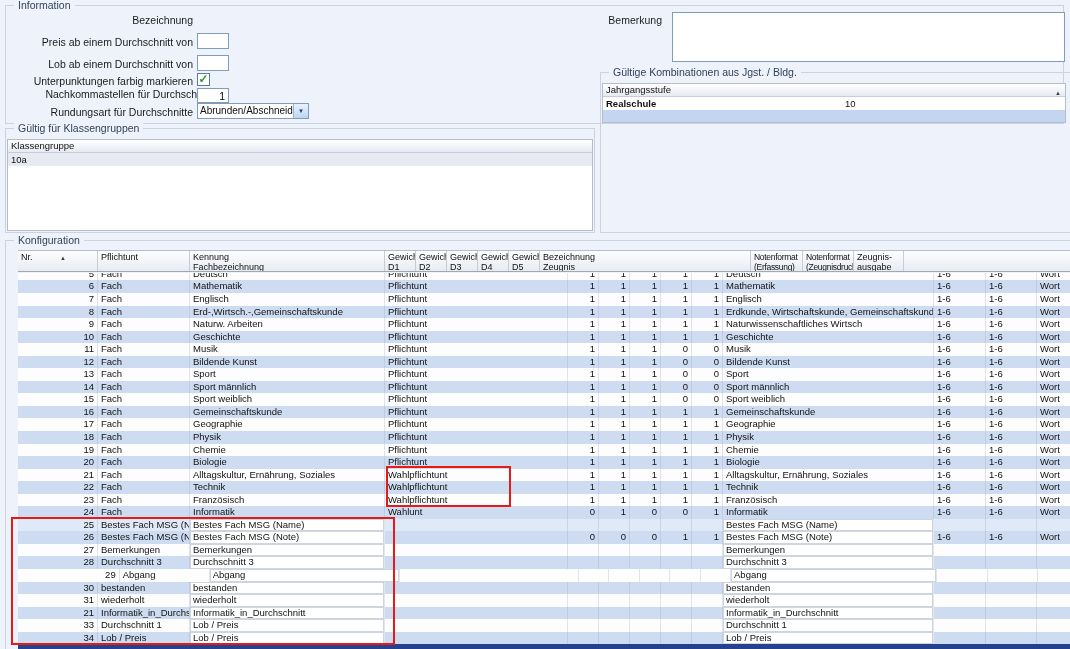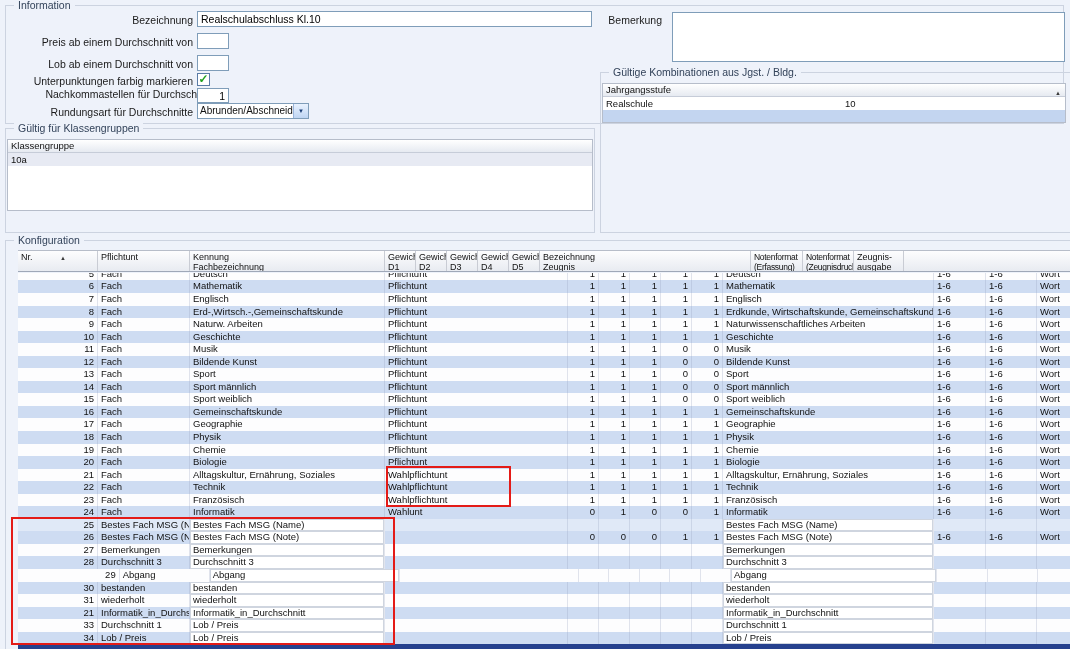--- a/index.html
+++ b/index.html
@@ -53,21 +53,20 @@
 </head>
 <body>
 
 <div class="screen">
 
   <div class="group" style="left:5px;top:5px;width:1059px;height:119px;">
     <span class="glabel">Information</span>
   </div>
 
   <div class="flabel" style="left:0;width:193px;top:14px;">Bezeichnung</div>
-  <input class="tinput" style="left: 197px; top: 11px; width: 395px; height: 16px;" value="Realschulabschluss Kl.10">
 
   <div class="flabel" style="left:0;width:193px;top:36px;">Preis ab einem Durchschnitt von</div>
   <input class="tinput" style="left: 197px; top: 33px; width: 32px; height: 16px;" value="">
 
   <div class="flabel" style="left:0;width:193px;top:58px;">Lob ab einem Durchschnitt von</div>
   <input class="tinput" style="left: 197px; top: 55px; width: 32px; height: 16px;" value="">
 
   <div class="flabel" style="left:0;width:193px;top:75px;">Unterpunktungen farbig markieren</div>
   <div class="checkbox" style="left:197px;top:73px;">
     <span class="checkmark">✓</span>
@@ -87,30 +86,30 @@
 
   <div class="group" style="left:600px;top:72px;width:470px;height:161px;border-right:none;">
     <span class="glabel" style="background:#eef2fa;">Gültige Kombinationen aus Jgst. / Bldg.</span>
   </div>
   <div class="ltable" style="left:602px;top:83px;width:464px;height:40px;background:transparent;">
     <div class="lhdr">
       <div class="hc" style="flex:1;border-right:none;">Jahrgangsstufe</div>
       <span style="position:absolute;right:4px;top:3px;font-size:6px;color:#3a3a3a;">▲</span>
     </div>
     <div class="lrow" style="background:#fff;">
-      <div class="lc" style="width:239px;">Realschule</div>
+      <div class="lc" style="width:239px;font-weight:bold;">Realschule</div>
       <div class="lc" style="flex:1;">10</div>
     </div>
     <div class="lrow" style="background:#c3d5f0;"></div>
   </div>
 
   <div class="group" style="left:5px;top:128px;width:590px;height:105px;">
     <span class="glabel">Gültig für Klassengruppen</span>
   </div>
-  <div class="ltable" style="left:7px;top:139px;width:586px;height:72px;">
+  <div class="ltable" style="left:7px;top:139px;width:586px;height:92px;">
     <div class="lhdr">
       <div class="hc" style="flex:1;border-right:none;">Klassengruppe</div>
     </div>
     <div class="lrow" style="background:#e7eaf3;">
       <div class="lc" style="flex:1;">10a</div>
     </div>
   </div>
 
   <div class="group" style="left:5px;top:240px;width:1065px;height:415px;border-right:none;border-bottom:none;">
     <span class="glabel">Konfiguration</span>
@@ -230,21 +229,21 @@
         <div class="r white">
           <div class="c num" style="width: 80px;">9</div>
           <div class="c" style="width: 92px;">Fach</div>
           <div class="c" style="width: 195px;">Naturw. Arbeiten</div>
           <div class="c" style="width: 183px;">Pflichtunt</div>
           <div class="c num" style="width: 31px;">1</div>
           <div class="c num" style="width: 31px;">1</div>
           <div class="c num" style="width: 31px;">1</div>
           <div class="c num" style="width: 31px;">1</div>
           <div class="c num" style="width: 31px;">1</div>
-          <div class="c" style="width: 211px;">Naturwissenschaftliches Arbeiten</div>
+          <div class="c" style="width: 211px;">Naturwissenschaftliches Wirtsch</div>
           <div class="c" style="width: 52px;">1-6</div>
           <div class="c" style="width: 51px;">1-6</div>
           <div class="c" style="width: 50px;">Wort</div>
         </div>
         <div class="r blue">
           <div class="c num" style="width: 80px;">10</div>
           <div class="c" style="width: 92px;">Fach</div>
           <div class="c" style="width: 195px;">Geschichte</div>
           <div class="c" style="width: 183px;">Pflichtunt</div>
           <div class="c num" style="width: 31px;">1</div>

